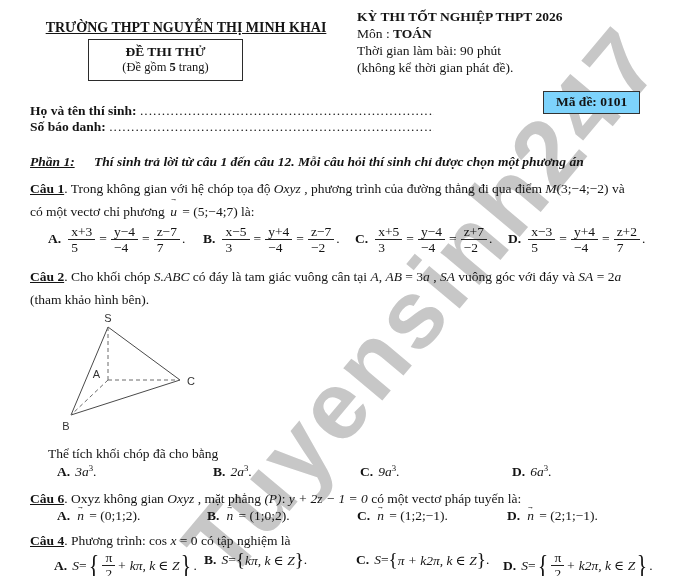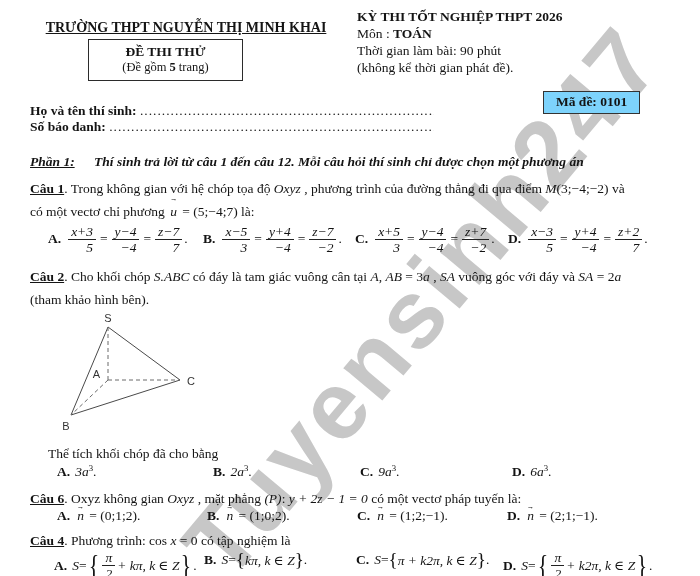--- a/index.html
+++ b/index.html
@@ -33,21 +33,21 @@
   .fillline { left:30px; width:404px; overflow:hidden; white-space:nowrap; }
   .dots { letter-spacing:1px; color:#222; }
 
   .stem { left:30px; right:8px; line-height:23px; }
   .stem .line { white-space:nowrap; }
 
   .optrow { left:0; width:700px; height:30px; }
   .opt { position:absolute; white-space:nowrap; }
   .optlab { font-weight:bold; margin-right:5px; }
 
-  .frac { display:inline-block; vertical-align:middle; text-align:right; line-height:1.12; margin:0 2px; font-style:italic; }
+  .frac { display:inline-block; vertical-align:middle; text-align:left; line-height:1.12; margin:0 2px; }
   .frac .fn { display:block; padding:0 3px; }
   .frac .fd { display:block; border-top:1px solid #222; padding:0 3px; }
   .eqs { margin:0 2px; }
 
   .vec { position:relative; display:inline-block; font-style:italic; padding:0 2px; }
   .vec::before { content:"\2192"; position:absolute; left:0; right:0; top:-0.62em; font-size:0.55em; font-style:normal; text-align:center; line-height:1; }
 
   sup { font-size:0.65em; vertical-align:super; line-height:0; }
 
   .setopt { display:inline-flex; align-items:center; }

